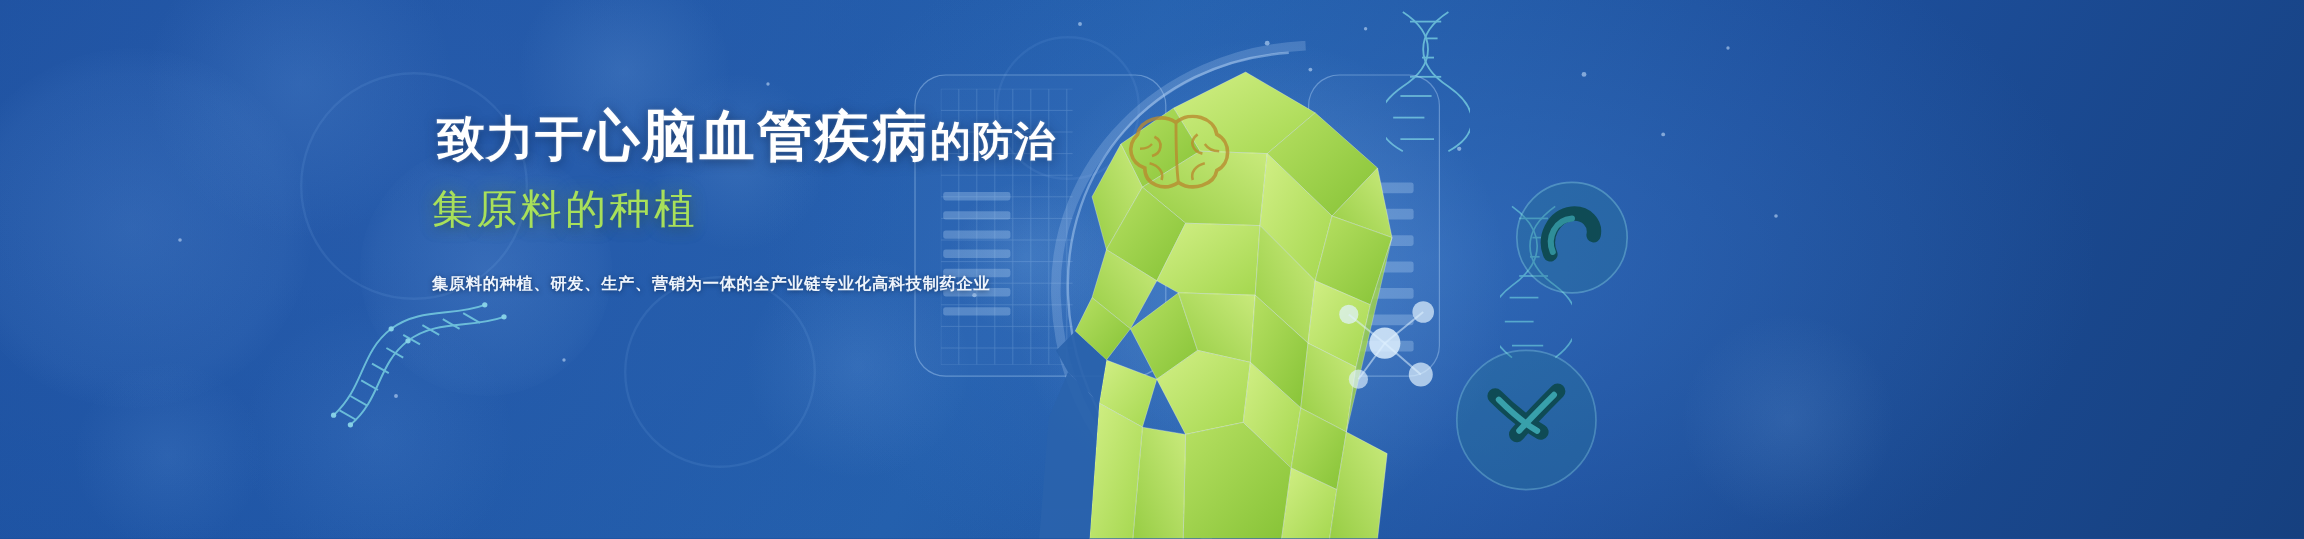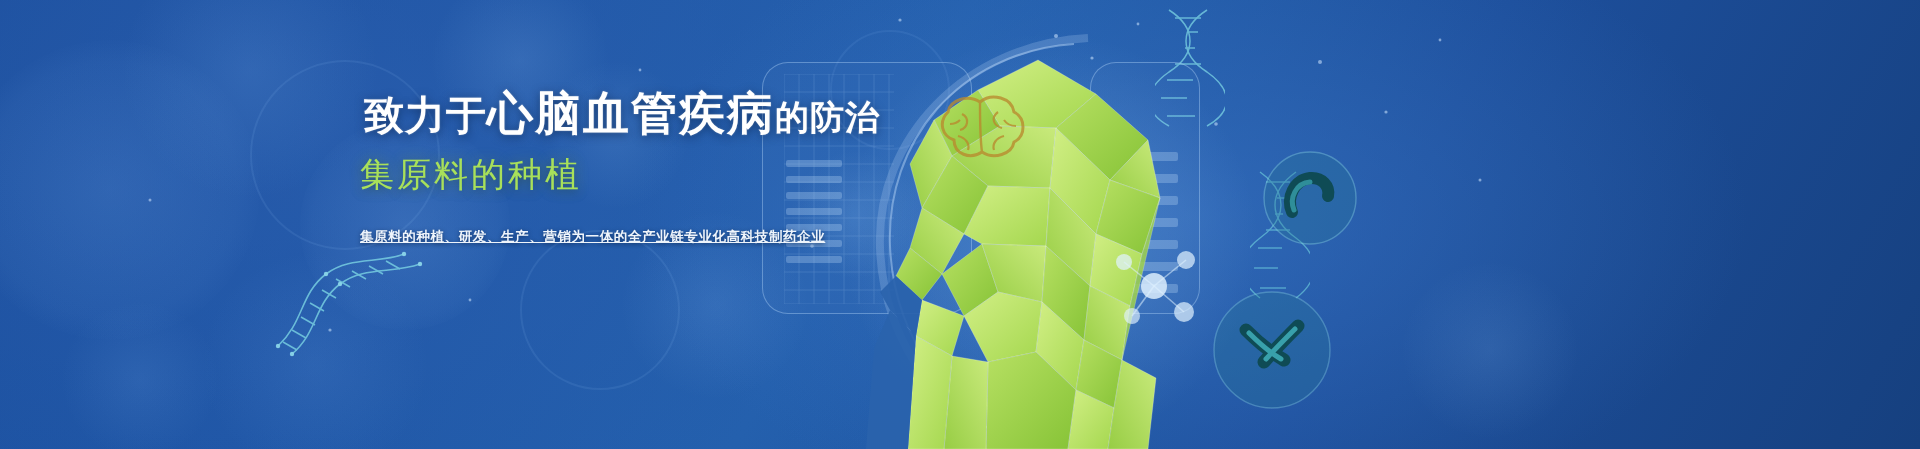--- a/index.html
+++ b/index.html
@@ -36,21 +36,20 @@
   .headline .hl-small{ font-size:34px; }
   .subline{
     margin-top:12px; font-size:34px; font-weight:400; color:#a8e05a;
     letter-spacing:3px; white-space:nowrap;
     text-shadow:0 2px 10px rgba(6,26,60,.5), 0 0 14px rgba(168,224,90,.35);
   }
   .tagline{
     margin-top:30px; font-size:13.5px; font-weight:700; color:#eef4fb;
     letter-spacing:.6px; white-space:nowrap;
     text-shadow:0 1px 4px rgba(6,26,60,.6);
-    text-decoration:underline;
   }
 
   
   .hud{ position:absolute; z-index:20; }
   .hud-frame{
     position:absolute; border:1px solid rgba(175,210,245,.42);
     border-radius:26px; background:rgba(110,160,220,.05);
   }
   .hud-bar{
     position:absolute; background:rgba(190,220,250,.30);

